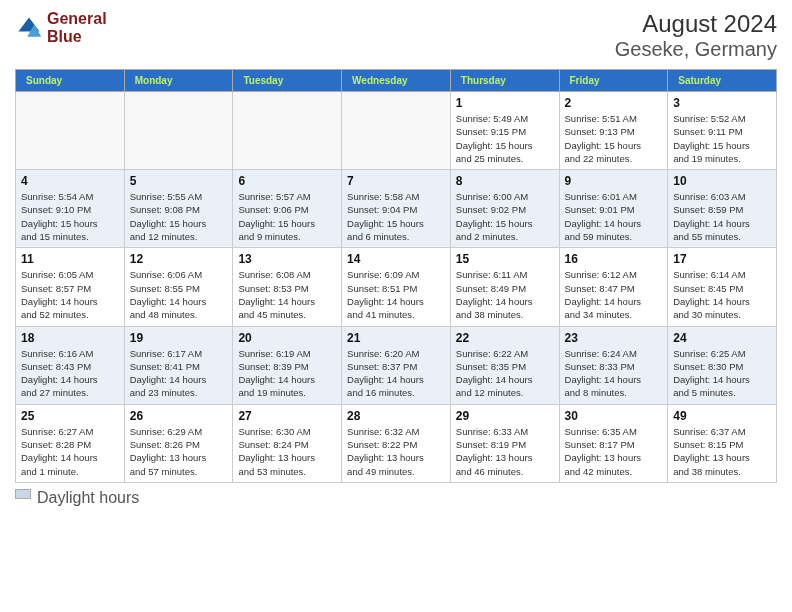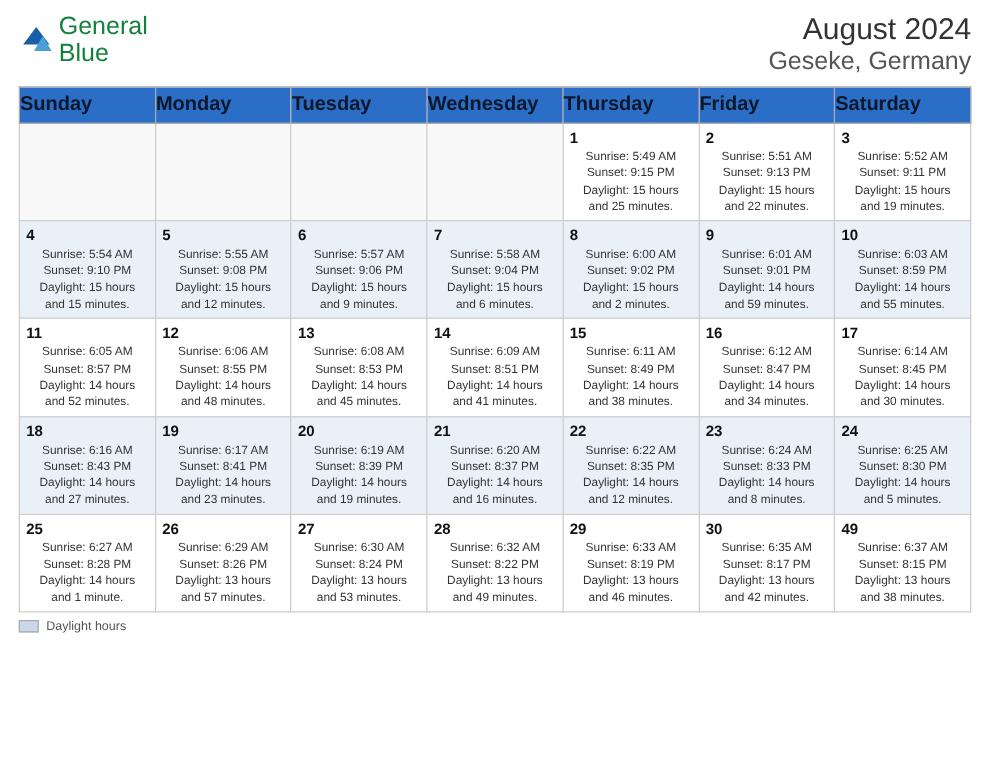--- a/index.html
+++ b/index.html
@@ -20,23 +20,23 @@
       justify-content: space-between;
       align-items: flex-start;
       margin-bottom: 8px;
     }
     .logo {
       display: flex;
       align-items: center;
       gap: 4px;
     }
     .logo-text {
-      font-size: 20px;
-      font-weight: normal;
-      color: #15803d;
+      font-size: 16px;
+      font-weight: bold;
+      color: #7f1d1d;
       line-height: 1.1;
     }
     .logo-text span {
       display: block;
     }
     .logo-icon {
       width: 28px;
       height: 28px;
     }
     .title-section {
@@ -51,24 +51,24 @@
       font-size: 20px;
       color: #555;
     }
     table {
       width: 100%;
       border-collapse: collapse;
       table-layout: fixed;
     }
     th {
       background-color: #2a6ec7;
-      color: #0f172a;
+      color: #bef264;
       text-align: left;
-      padding: 5px 0;
-      font-size: 16px;
+      padding: 5px 10px;
+      font-size: 10px;
       font-weight: bold;
       border: 1px solid #aaa;
     }
     td {
       border: 1px solid #ccc;
       vertical-align: top;
       padding: 4px 5px;
       font-size: 9.5px;
       color: #222;
       height: 75px;
@@ -78,21 +78,20 @@
     }
     .day-num {
       font-size: 12px;
       font-weight: bold;
       margin-bottom: 2px;
       color: #111;
     }
     .day-info {
       line-height: 1.4;
       color: #333;
-      text-align: center;
     }
     tr:nth-child(odd) td:not(.header-row) {
       background-color: #fff;
     }
     tr:nth-child(even) td {
       background-color: #f0f4f8;
     }
     tbody tr:nth-child(odd) td {
       background-color: #fff;
     }
@@ -271,17 +270,17 @@
             <div class="day-info">Sunrise: 6:35 AM<br>Sunset: 8:17 PM<br>Daylight: 13 hours<br>and 42 minutes.</div>
           </td>
           <td>
             <div class="day-num">49</div>
             <div class="day-info">Sunrise: 6:37 AM<br>Sunset: 8:15 PM<br>Daylight: 13 hours<br>and 38 minutes.</div>
           </td>
         </tr>
       </tbody>
   </table>
 
-  <div style="margin-top:6px; font-size:10px; color:#555; display:flex; align-items:center; gap:6px;">
+  <div style="margin-top:6px; font-size:16px; color:#555; display:flex; gap:6px;">
     <div style="width:16px;height:10px;background:#c8d8e8;border:1px solid #aaa;"></div>
     <span>Daylight hours</span>
   </div>
 </div>
 
 </body></html>

